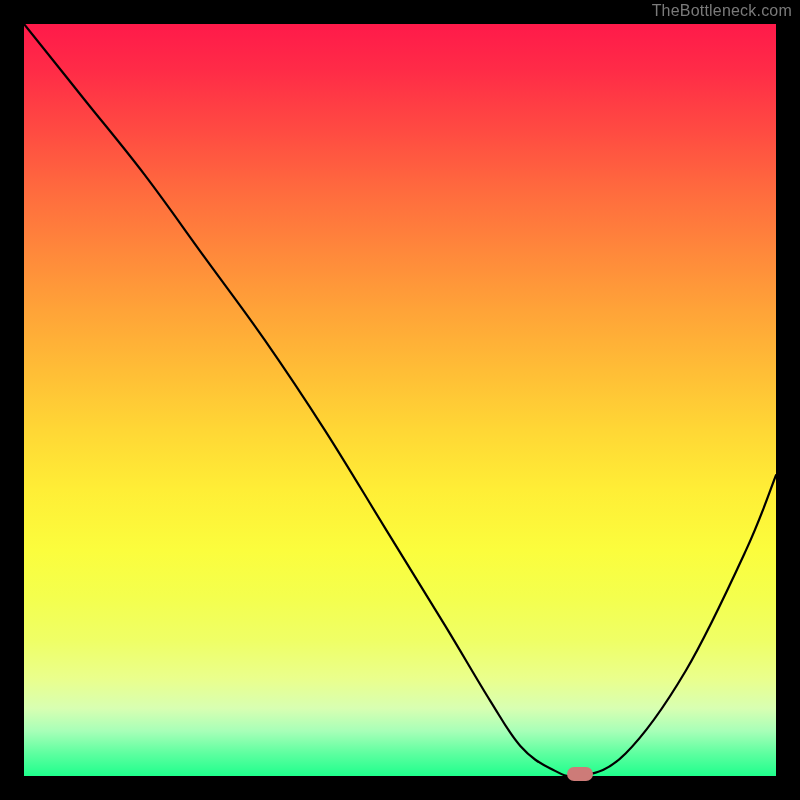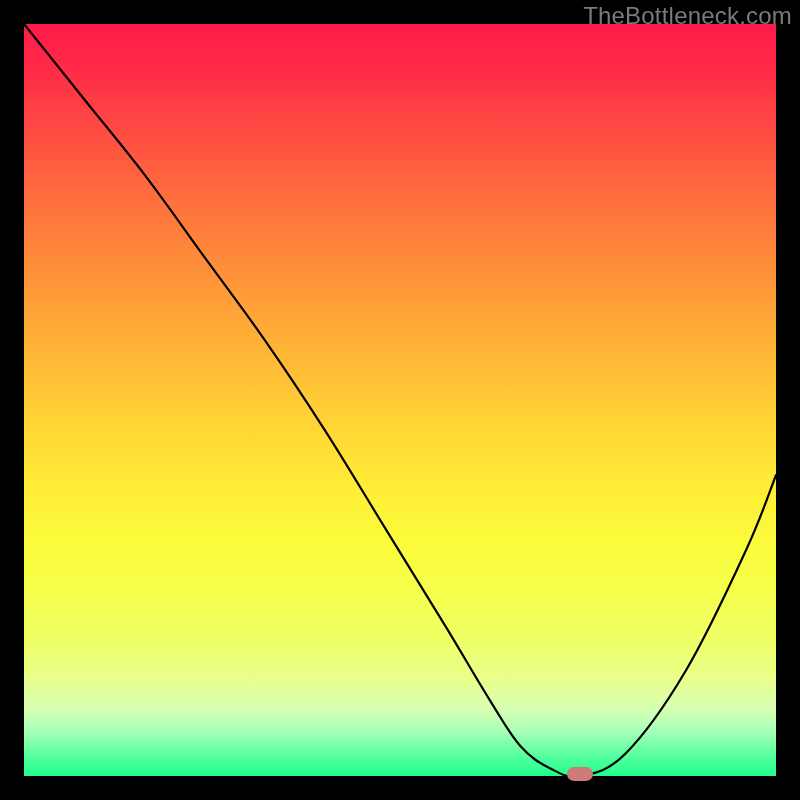--- a/index.html
+++ b/index.html
@@ -40,21 +40,21 @@
       #a8ffb8 94%,
       #5effa0 97%,
       #1fff8c 100%
     );
   }
   .watermark {
     position: absolute;
     top: 2px;
     right: 8px;
     font-family: Arial, Helvetica, sans-serif;
-    font-size: 24px;
+    font-size: 16px;
     color: #7a7a7a;
     letter-spacing: 0.2px;
     margin-left: 8px;
   }
   svg.curve {
     position: absolute;
     left: 0;
     top: 0;
     width: 752px;
     height: 752px;

